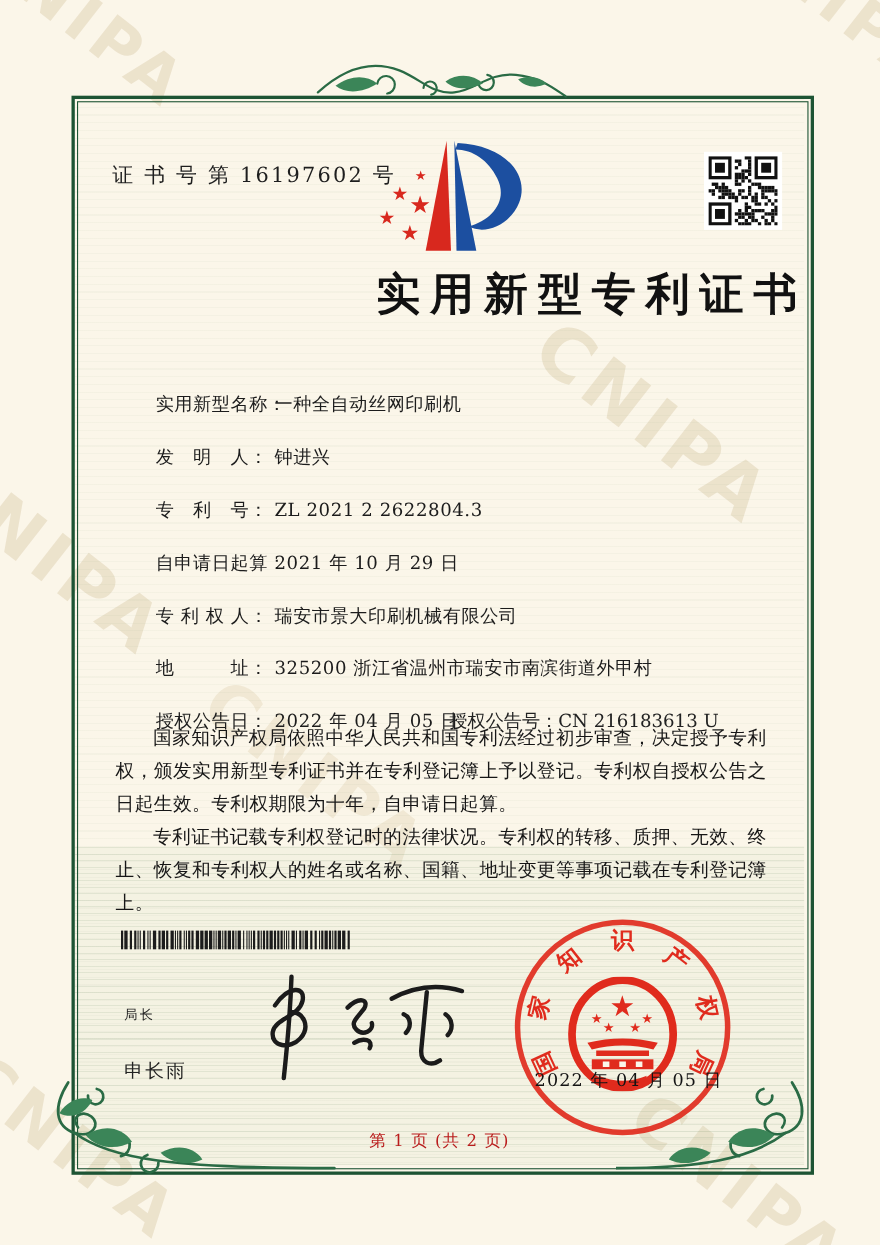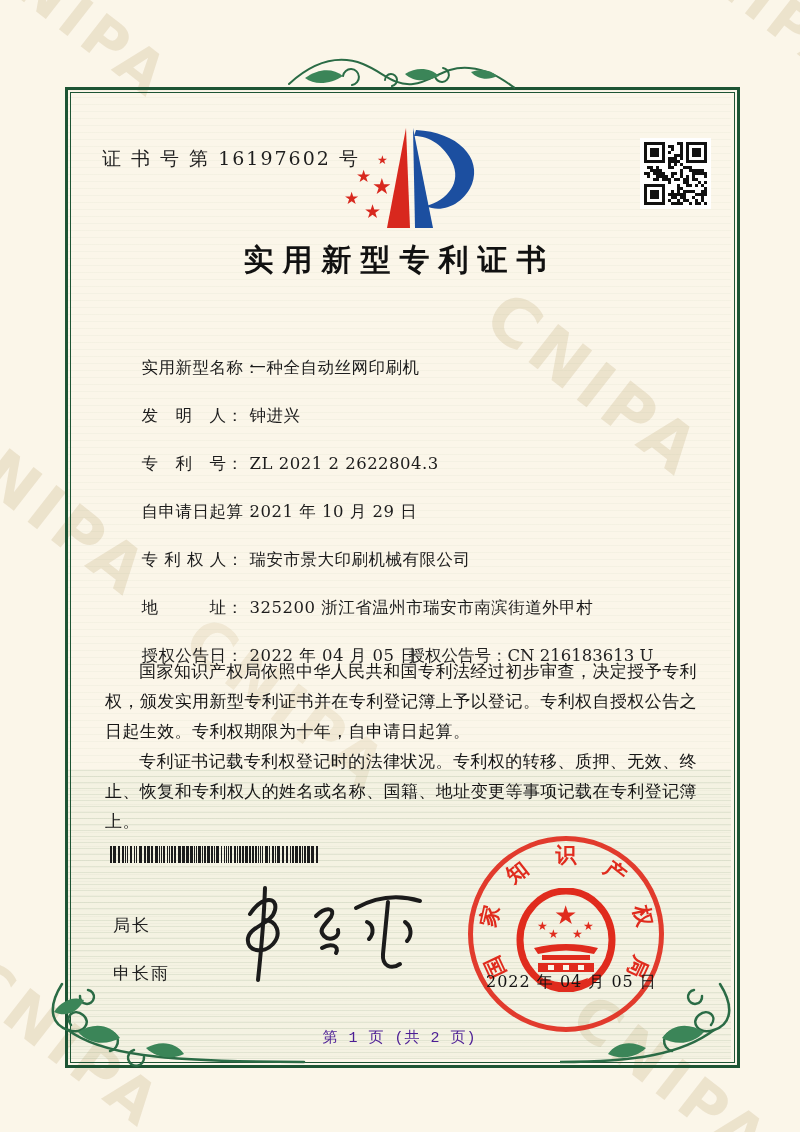--- a/index.html
+++ b/index.html
@@ -17,42 +17,42 @@
       background:repeating-linear-gradient(180deg,rgba(120,150,110,0.05) 0 1px,transparent 1px 7px);}
   .texture-strong{position:absolute;left:68px;top:770px;width:663px;height:289px;z-index:2;
       background:rgba(198,212,182,0.12);}
   .texture-strong:after{content:"";position:absolute;inset:0;
       background:repeating-linear-gradient(180deg,rgba(100,135,95,0.13) 0 1px,transparent 1px 6px);}
   
   .content{position:absolute;inset:0;z-index:5;}
   .cert-no{position:absolute;left:102px;top:146px;font-size:19px;letter-spacing:2px;color:#1e1e1e;}
   .logo{position:absolute;left:330px;top:124px;width:158px;height:118px;}
   .qr{position:absolute;left:640px;top:138px;width:71px;height:71px;background:#fff;padding:4px;box-sizing:border-box;}
-  .title{position:absolute;left:65px;top:240px;width:669px;text-align:center;
-         font-size:30px;font-weight:bold;letter-spacing:9px;color:#111;}
+  .title{position:absolute;left:65px;top:240px;width:669px;text-align:right;
+         font-size:40px;font-weight:bold;letter-spacing:9px;color:#111;}
   .field-row{position:absolute;left:110px;font-size:16.5px;color:#1c1c1c;white-space:pre;}
   .field-label{display:inline-block;width:108px;letter-spacing:0.5px;}
   .field-value{letter-spacing:0.5px;}
   .grant-no{position:absolute;left:377px;top:626px;font-size:16.5px;white-space:pre;}
   .paras{position:absolute;left:105px;top:656px;width:592px;font-size:17px;
          line-height:30px;text-align:justify;letter-spacing:0.4px;color:#161616;}
   .paras p{margin:0;text-indent:2em;}
   .barcode{position:absolute;left:110px;top:846px;width:212px;height:17px;}
-  .issuer-title{position:absolute;left:113px;top:914px;font-size:17px;letter-spacing:2px;}
+  .issuer-title{position:absolute;left:113px;top:914px;font-size:12px;letter-spacing:2px;}
   .issuer-name{position:absolute;left:113px;top:946px;font-size:17px;letter-spacing:2px;margin-top:16px;}
   .signature{position:absolute;left:228px;top:882px;width:210px;height:105px;}
   .seal{position:absolute;left:468px;top:836px;width:196px;height:196px;}
   .seal-ring{position:absolute;inset:0;border:5px solid #e02b1d;border-radius:50%;opacity:0.92;}
   .seal-char{position:absolute;width:24px;height:24px;text-align:center;font-size:21px;
              font-weight:bold;color:#e02b1d;line-height:24px;}
   .seal-emblem{position:absolute;left:48px;top:52px;}
   .seal-date{position:absolute;left:486px;top:972px;width:160px;font-size:16px;
              color:#141414;letter-spacing:1px;z-index:6;white-space:pre;}
   .page-info{position:absolute;left:65px;top:1028px;width:669px;text-align:center;
-             font-size:15px;letter-spacing:1px;color:#4c1d95;font-family:Liberation Mono, monospace;}
+             font-size:15px;letter-spacing:1px;color:#b91c1c;}
   .cont-note{position:absolute;left:0;top:1076px;width:800px;text-align:center;
              font-size:15px;letter-spacing:2px;color:#222;}
   .flourish{position:absolute;z-index:4;}
 </style>
 </head>
 <body>
 
 <div class="page">
 
   <div class="wm" style="left:-38px;top:-18px;font-size:58px;">CNIPA</div>

